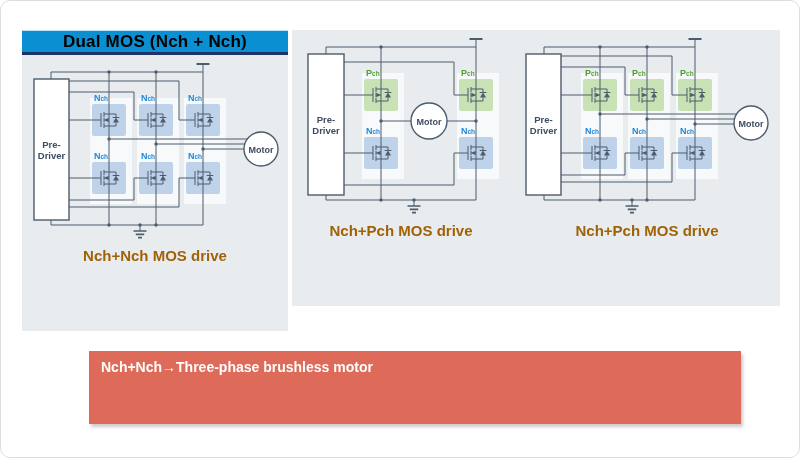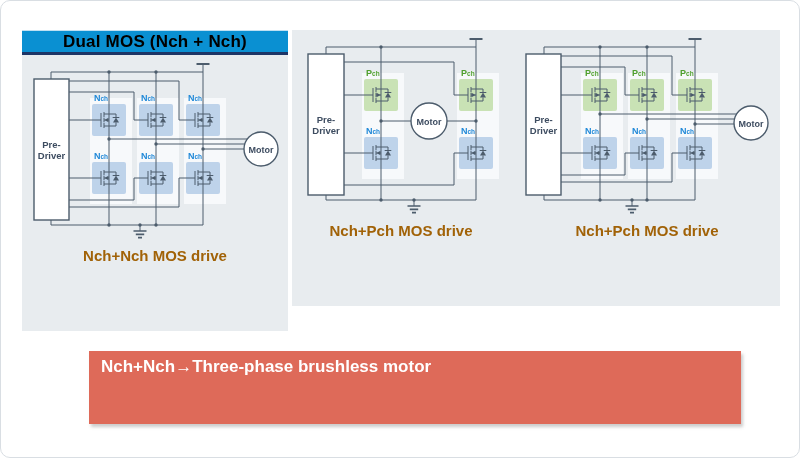--- a/index.html
+++ b/index.html
@@ -21,21 +21,21 @@
   svg text{font-family:"Liberation Sans",sans-serif;font-weight:bold;}
   .caption{
     position:absolute;top:192px;font-size:15px;font-weight:bold;
     color:#a16207;text-align:center;white-space:nowrap;
   }
   .note{
     position:absolute;left:88px;top:350px;width:652px;height:73px;box-sizing:border-box;
     background:#de6a59;box-shadow:2px 3px 3px rgba(110,110,110,.35);
     padding:5px 0 0 12px;
   }
-  .note-line{color:#ffffff;font-weight:bold;font-size:17px;line-height:22px;white-space:nowrap;}
+  .note-line{color:#ffffff;font-weight:bold;font-size:14px;line-height:22px;white-space:nowrap;}
 </style>
 </head>
 <body>
 
 <div class="card">
 
   <section class="panel panel-left">
     <div class="panel-header">Dual MOS (Nch + Nch)</div>
     <div class="panel-body">
       <svg id="svg-c0" class="circuit" width="266" height="276">

